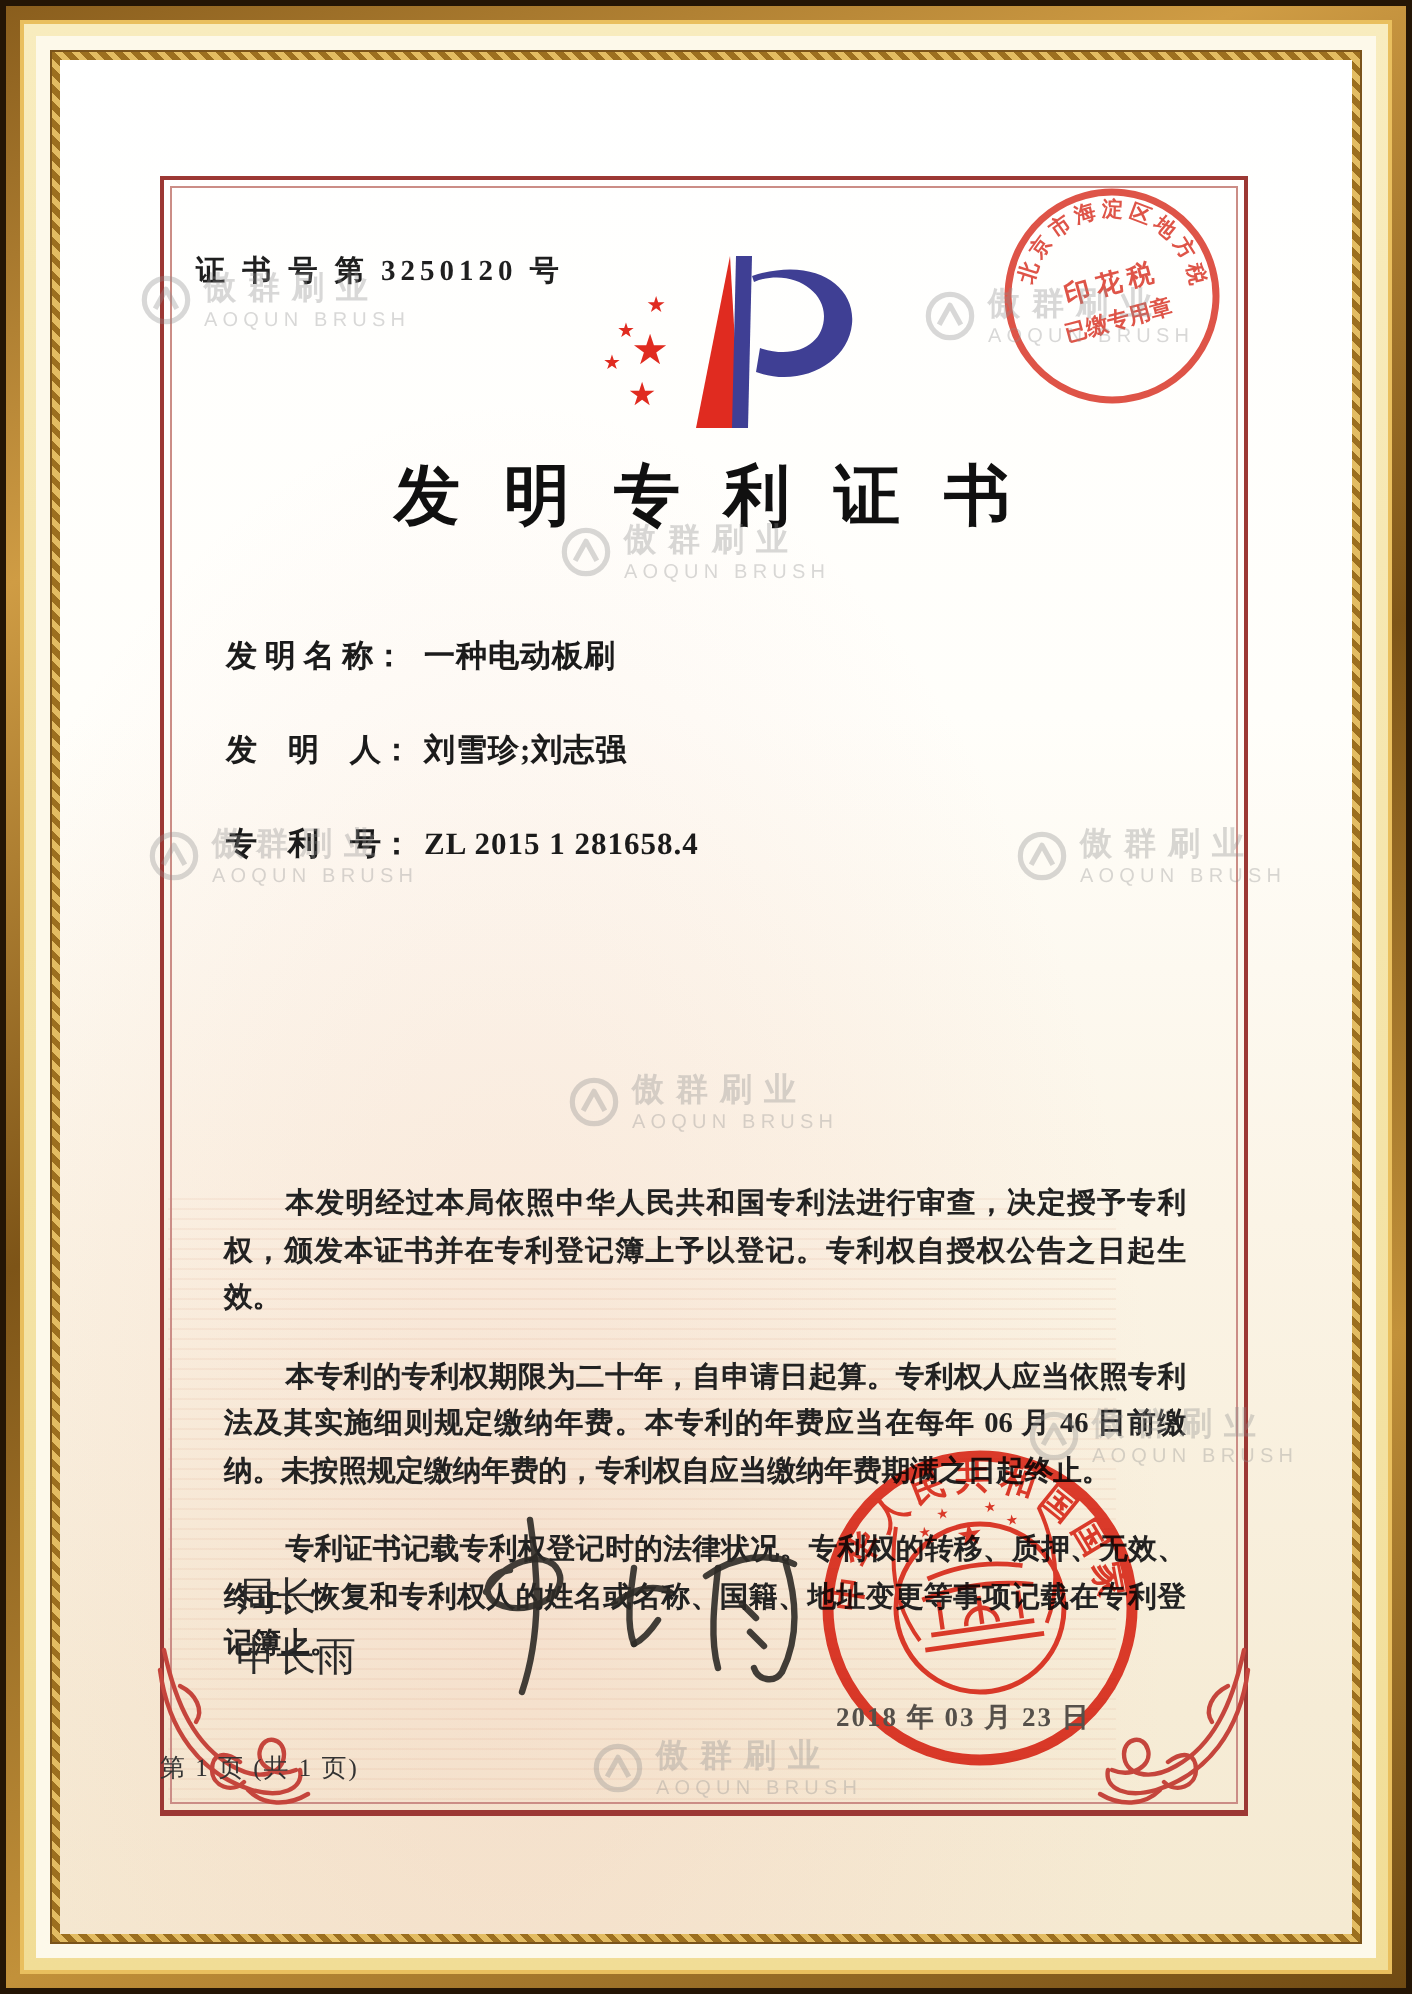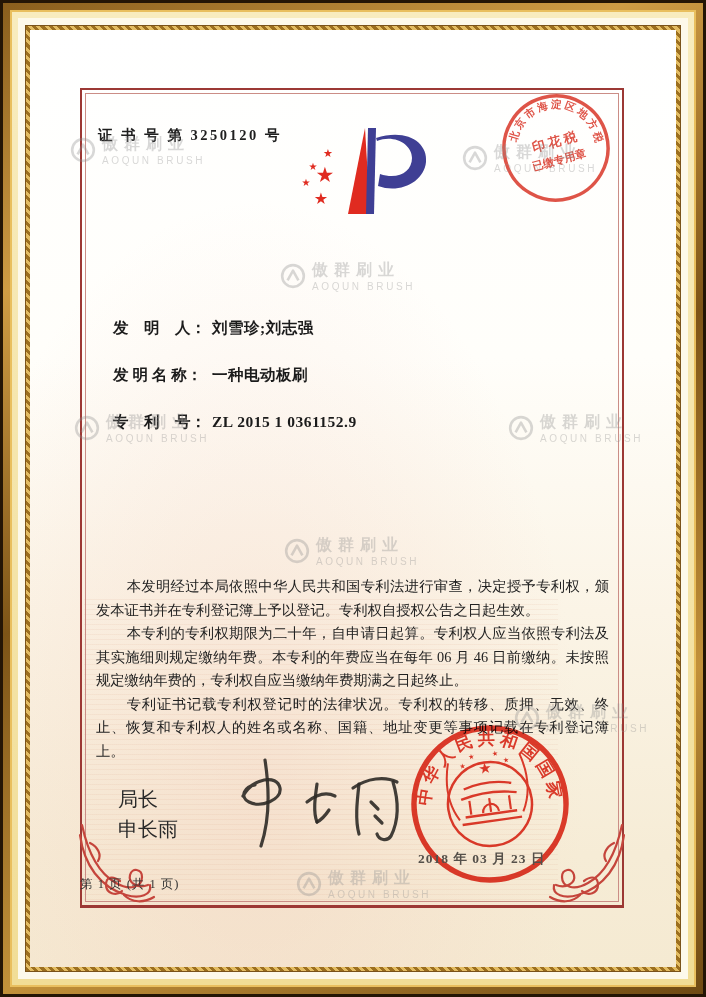--- a/index.html
+++ b/index.html
@@ -36,22 +36,22 @@
   .logo-blue{fill:var(--logo-blue,#3f3f94);}
   .title{position:absolute;left:50px;right:54px;top:196px;z-index:2;text-align:center;
       font-size:33px;font-weight:700;letter-spacing:22px;padding-left:22px;color:#101010;}
   
   .field-rows{position:absolute;left:83px;top:288px;z-index:2;}
   .field-row{height:47px;font-size:15.5px;font-weight:600;color:#1b1b1b;white-space:nowrap;}
   .field-label{display:inline-block;min-width:99px;}
   .field-value{letter-spacing:.5px;}
   
   .body-paragraphs{position:absolute;left:66px;top:545px;width:513px;z-index:2;}
-  .body-para{margin:0;font-size:14.3px;line-height:23.5px;color:#222;text-align:justify;
-      text-indent:2.15em;font-weight:400;}
+  .body-para{margin:16px;font-size:14.3px;line-height:23.5px;color:#222;text-align:justify;
+      text-indent:2.15em;font-weight:700;}
   
   .signer{position:absolute;left:88px;top:754px;z-index:2;font-size:20px;color:#2a2a2a;line-height:30px;
       font-family:"Liberation Sans","DejaVu Sans",sans-serif;}
   .signature{position:absolute;left:195px;top:724px;z-index:3;}
   .signature path{fill:none;stroke:#2d2a26;stroke-width:3.2;stroke-linecap:round;stroke-linejoin:round;opacity:.9;}
   .page-footer{position:absolute;left:50px;right:116px;top:846px;z-index:2;
       font-size:12.5px;letter-spacing:1px;color:#333;}
   
   .seal{position:absolute;left:372px;top:686px;z-index:2;transform:rotate(-8deg);opacity:.95;
       mix-blend-mode:multiply;}
@@ -111,25 +111,26 @@
           <text class="logo-red" x="48" y="25" font-size="11" text-anchor="middle" dominant-baseline="central">★</text>
           <text class="logo-red" x="33" y="38" font-size="10" text-anchor="middle" dominant-baseline="central">★</text>
           <text class="logo-red" x="45" y="47" font-size="21" text-anchor="middle" dominant-baseline="central">★</text>
           <text class="logo-red" x="26" y="54" font-size="10" text-anchor="middle" dominant-baseline="central">★</text>
           <text class="logo-red" x="41" y="70" font-size="16" text-anchor="middle" dominant-baseline="central">★</text>
           <polygon class="logo-red" points="85,0 90,86 68,86"></polygon>
           <polygon class="logo-blue" points="88,0 96,0 94,86 86,86"></polygon>
           <path class="logo-blue" d="M96,10 C126,0 148,14 146,34 C144,54 120,66 98,58 L100,46 C118,52 132,44 132,30 C132,16 114,6 97,13 Z"></path>
         </svg>
 
+        <div class="title">发明专利证书</div>
 
         <div class="field-rows">
+                  <div class="field-row"><span class="field-label">发 明 名 称：</span><span class="field-value">一种电动板刷</span></div>
                   <div class="field-row"><span class="field-label">发　明　人：</span><span class="field-value">刘雪珍;刘志强</span></div>
-                  <div class="field-row"><span class="field-label">发 明 名 称：</span><span class="field-value">一种电动板刷</span></div>
-                  <div class="field-row"><span class="field-label">专　利　号：</span><span class="field-value">ZL 2015 1 0361152.9</span></div>
+                  <div class="field-row"><span class="field-label">专　利　号：</span><span class="field-value">ZL 2015 1 281658.4</span></div>
                 </div>
 
         <div class="body-paragraphs">
                   <p class="body-para">本发明经过本局依照中华人民共和国专利法进行审查，决定授予专利权，颁发本证书并在专利登记簿上予以登记。专利权自授权公告之日起生效。</p>
                   <p class="body-para">本专利的专利权期限为二十年，自申请日起算。专利权人应当依照专利法及其实施细则规定缴纳年费。本专利的年费应当在每年 06 月 46 日前缴纳。未按照规定缴纳年费的，专利权自应当缴纳年费期满之日起终止。</p>
                   <p class="body-para">专利证书记载专利权登记时的法律状况。专利权的转移、质押、无效、终止、恢复和专利权人的姓名或名称、国籍、地址变更等事项记载在专利登记簿上。</p>
                 </div>
 
         <div class="signer">
           <div>局长</div>

